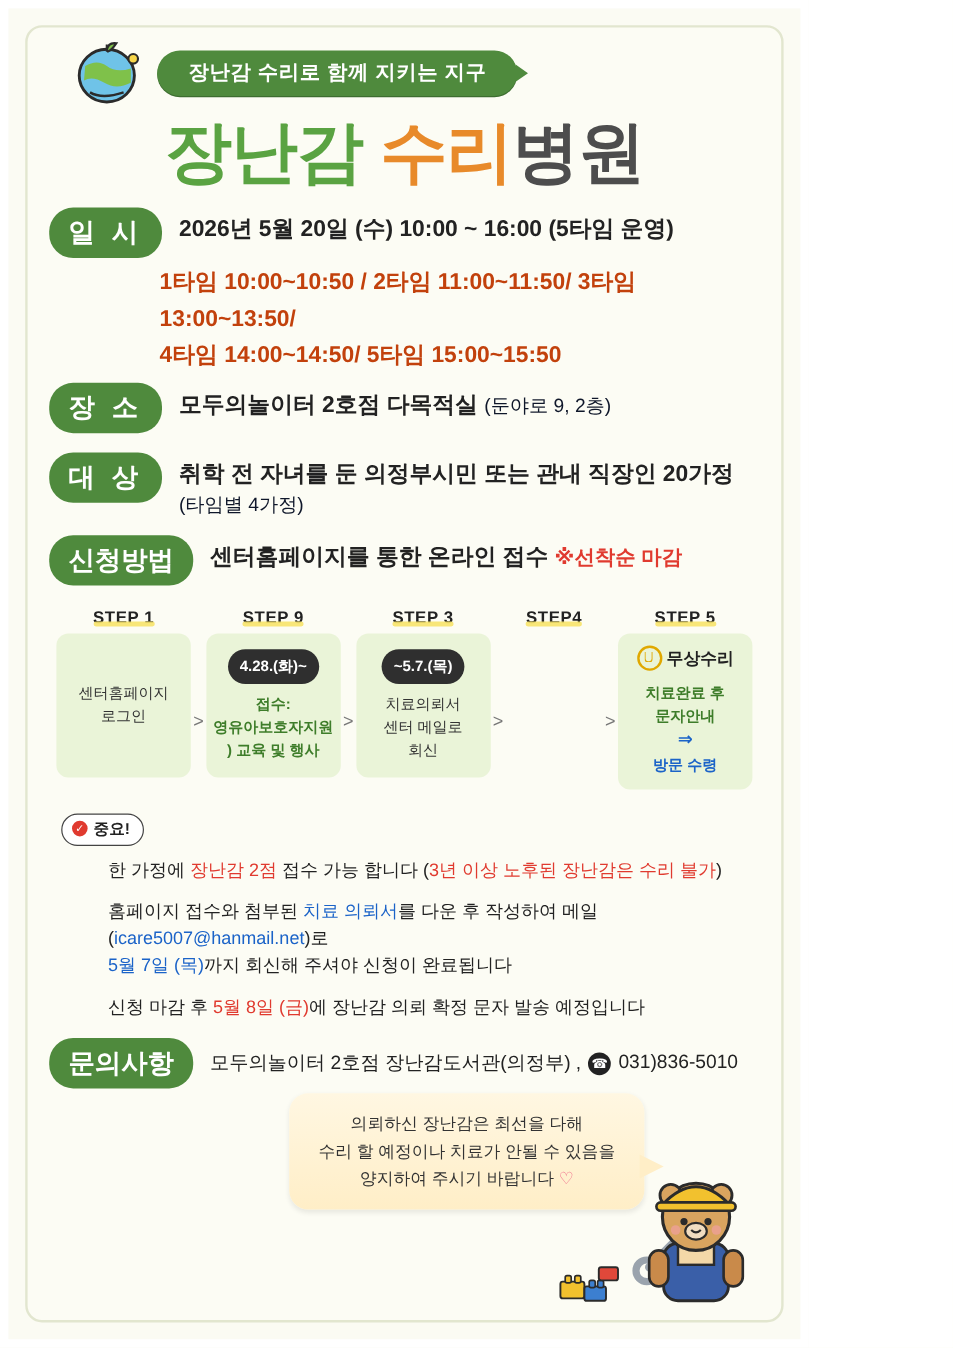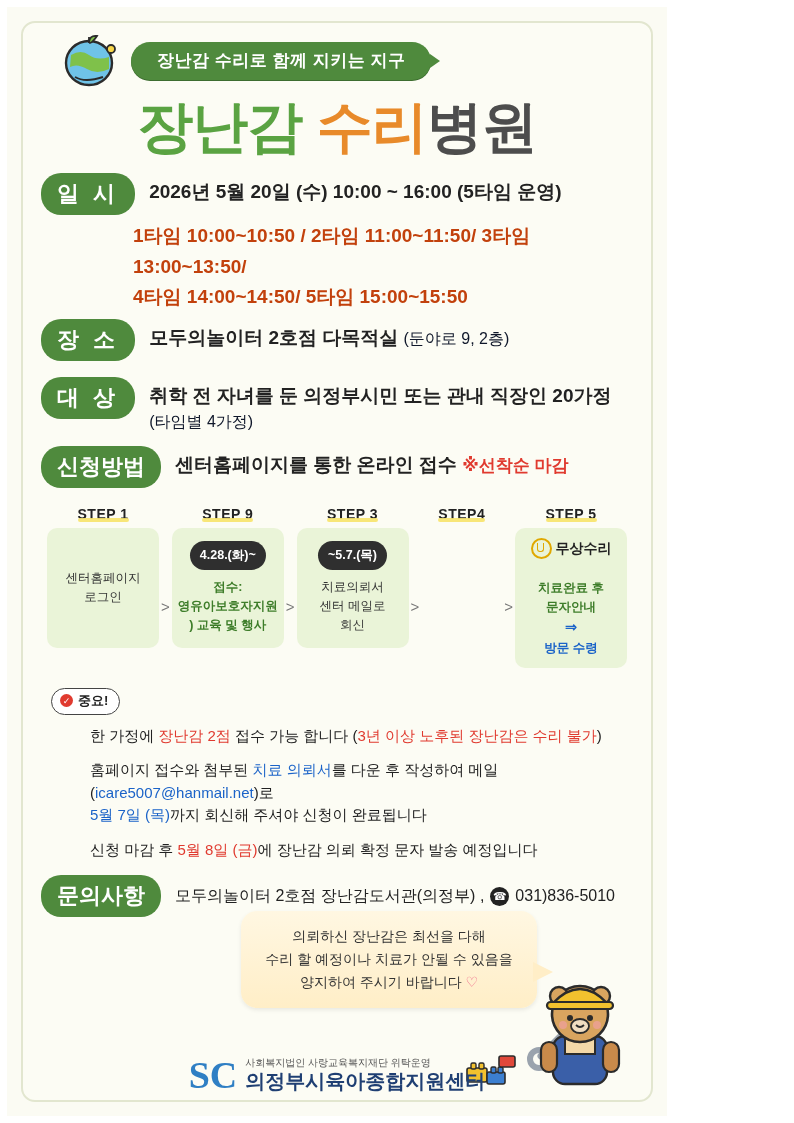--- a/index.html
+++ b/index.html
@@ -147,21 +147,21 @@
     line-height:1.35;
   }
   .grn{color:#3e7d2a;font-weight:bold;}
   .blu{color:#1b63c8;font-weight:bold;}
   .arrow{
     align-self:center;
     font-size:15px;color:#777;
     padding:0 2px;
     margin-top:40px;
   }
-  .bulb-row{display:flex;align-items:center;gap:4px;margin-bottom:20px;}
+  .bulb-row{display:flex;align-items:center;gap:4px;margin-bottom:10px;}
   .bulb{
     width:17px;height:17px;border-radius:50%;
     border:2px solid #e0a800;
     display:inline-block;position:relative;
   }
   .bulb::after{
     content:"";position:absolute;left:4px;top:3px;
     width:5px;height:8px;border:1.6px solid #e0a800;border-top:none;border-radius:0 0 3px 3px;
   }
   .free-label{font-size:14px;font-weight:bold;color:#222;}
@@ -428,20 +428,13 @@
 
       <circle cx="47" cy="48" r="3" fill="#2b2b2b"></circle>
       <circle cx="67" cy="48" r="3" fill="#2b2b2b"></circle>
       <ellipse cx="57" cy="56" rx="9" ry="7" fill="#f0dcc0" stroke="#2b2b2b" stroke-width="1.8"></ellipse>
       <path d="M53 55 Q57 59 61 55" stroke="#2b2b2b" stroke-width="1.8" fill="none"></path>
       <circle cx="40" cy="55" r="4" fill="#f0a0a0" opacity=".7"></circle>
       <circle cx="74" cy="55" r="4" fill="#f0a0a0" opacity=".7"></circle>
     </svg>
   </div>
 
-  <div class="footer">
-    <div class="logo-mark">SC</div>
-    <div class="logo-text">
-      <span class="logo-small">사회복지법인 사랑교육복지재단 위탁운영</span>
-      <span class="logo-main">의정부시육아종합지원센터</span>
-    </div>
-  </div>
 </div>
 
 </body></html>

